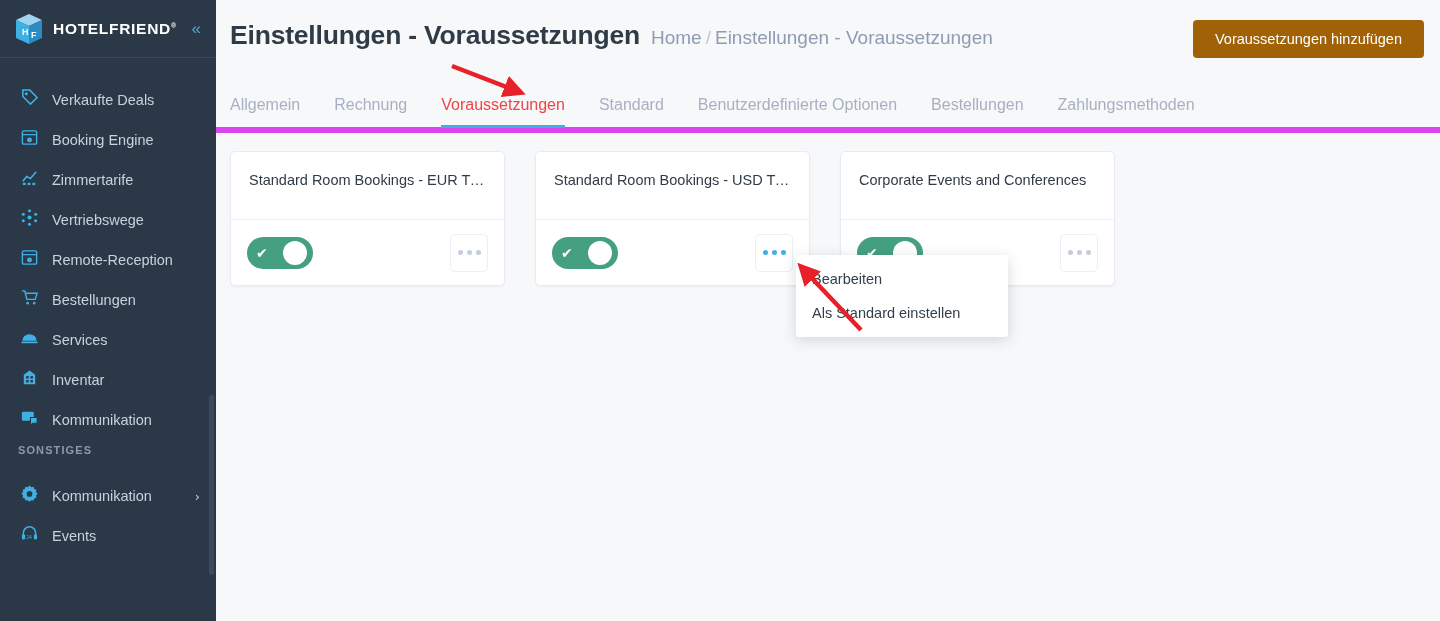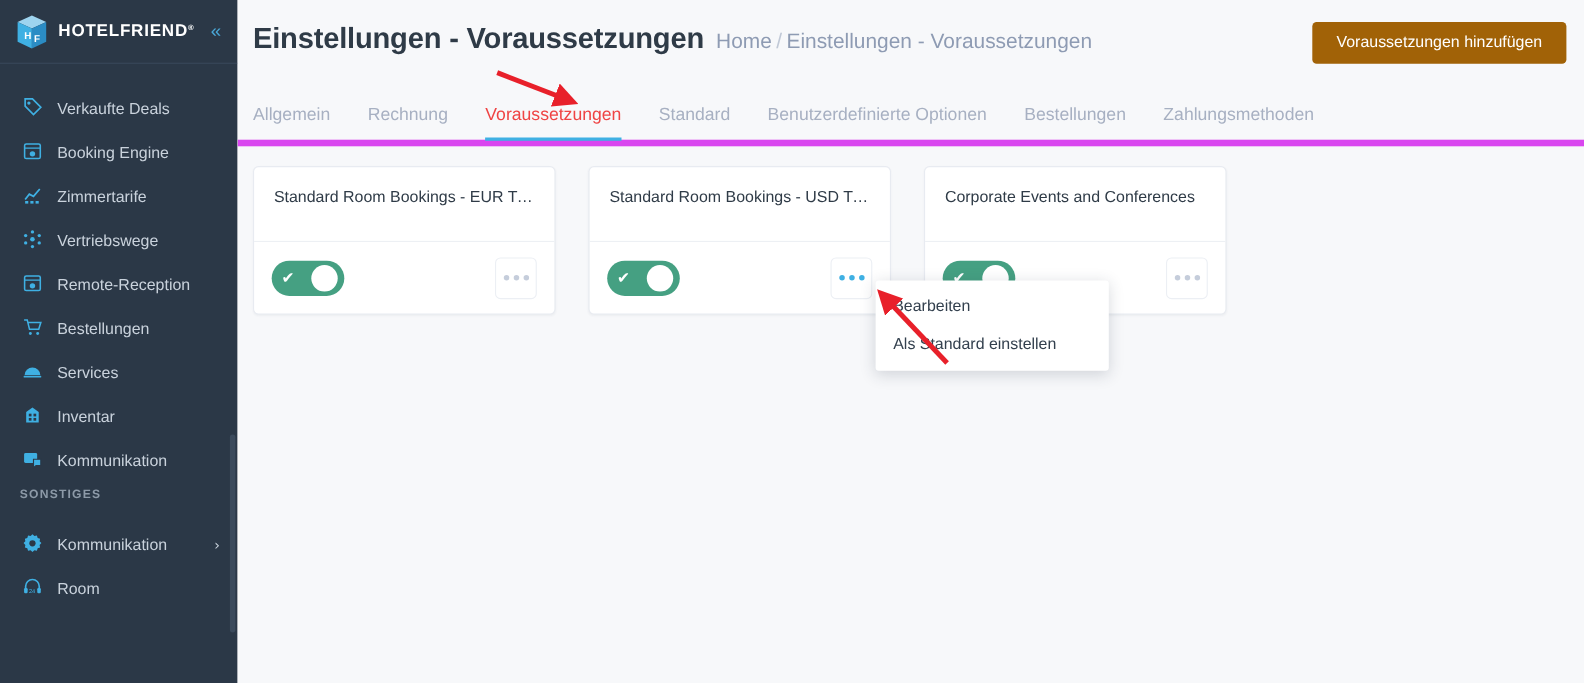--- a/index.html
+++ b/index.html
@@ -384,21 +384,21 @@
 
       <div class="nav-item">
         <span class="nav-icon">
           <svg width="19" height="19" viewBox="0 0 20 20">
               <path d="M3.5 12 V9.5 A6.5 6.5 0 0 1 16.5 9.5 V12" fill="none" stroke="#3fb0e3" stroke-width="1.6"></path>
               <rect x="2" y="11" width="3.4" height="5.2" rx="1.2" fill="#3fb0e3"></rect>
               <rect x="14.6" y="11" width="3.4" height="5.2" rx="1.2" fill="#3fb0e3"></rect>
               <text x="6.6" y="16" font-size="5.4" fill="#3fb0e3" font-family="Liberation Sans, sans-serif">24</text>
             </svg>
         </span>
-        <span class="nav-label">Room</span>
+        <span class="nav-label">Events</span>
       </div>
     </nav>
 
     <div class="sb-scroll"></div>
   </aside>
 
   <section class="main">
 
     <div class="topbar">
       <div class="title-wrap">

